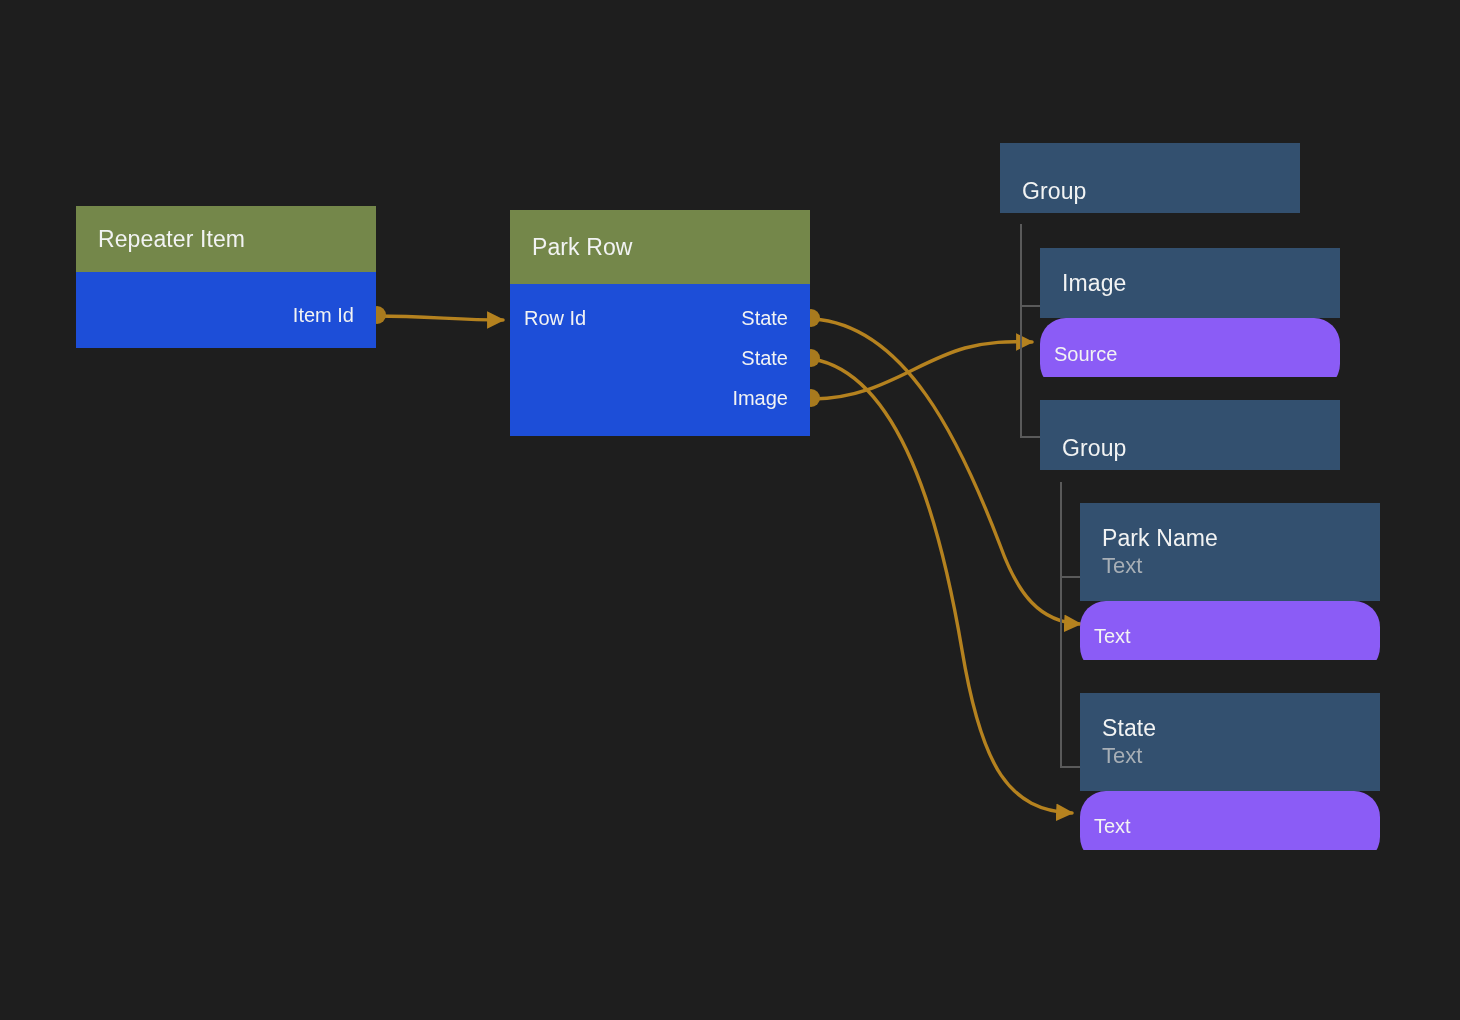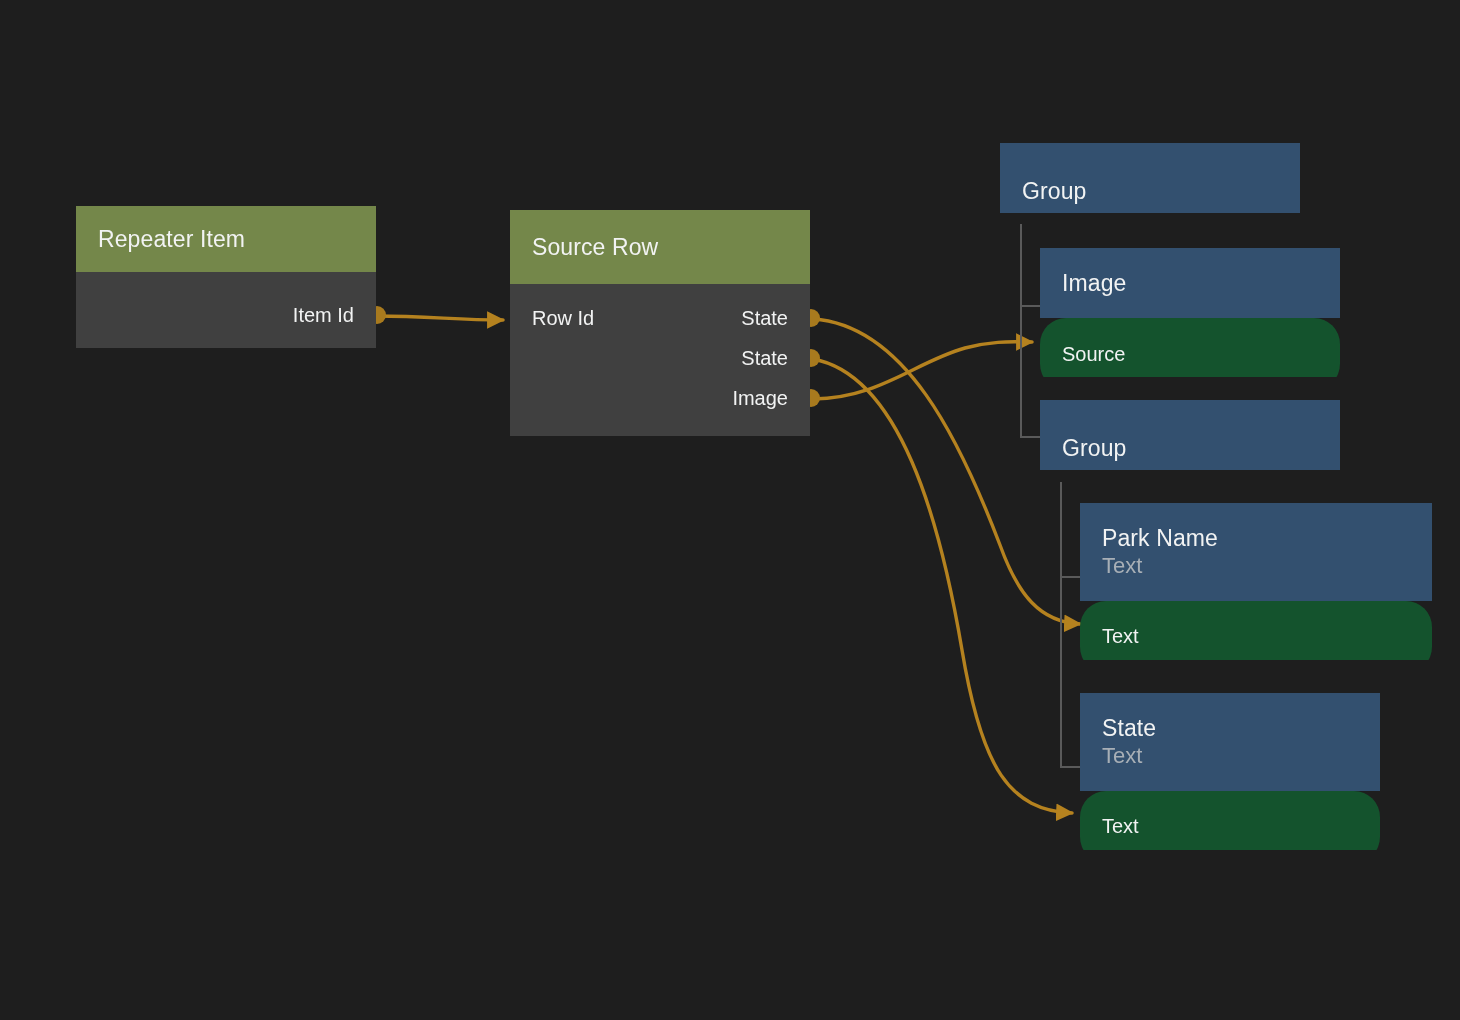--- a/index.html
+++ b/index.html
@@ -69,31 +69,31 @@
     align-items: center;
     font-size: 20px;
     color: #f2f3f3;
     white-space: nowrap;
   }
   .port-row.out {
     right: 22px;
     justify-content: flex-end;
   }
   .port-row.in {
-    left: 22px;
+    left: 14px;
     justify-content: flex-start;
   }
 
   
   .node.green .node-header { background: #74874a; }
-  .node.green .node-body   { background: #404040; }
+  .node.green .node-body   { background: #1d4ed8; }
 
   
   .node.blue .node-header { background: #33506f; margin-top: 13px; }
-  .node.blue .node-body   { background: #14532d; border-radius: 26px; }
+  .node.blue .node-body   { background: #8b5cf6; border-radius: 26px; }
   .node.blue.solid        { background: #33506f; }
 
   .tree-line {
     position: absolute;
     background: #5a5a5a;
   }
   .tree-line.v { width: 2px; }
   .tree-line.h { height: 2px; }
 </style>
 </head>
@@ -133,21 +133,21 @@
       <div class="node green" style="left: 76px; top: 206px; width: 300px; height: 142px;">
         <div class="node-header" style="height: 66px;">
           <div class="node-title">Repeater Item</div>
         </div>
         <div class="node-body" style="height: 76px;">
           <div class="port-row out" style="top: 30px;">Item Id</div>
         </div>
       </div>
       <div class="node green" style="left: 510px; top: 210px; width: 300px; height: 226px;">
         <div class="node-header" style="height: 74px;">
-          <div class="node-title">Source Row</div>
+          <div class="node-title">Park Row</div>
         </div>
         <div class="node-body" style="height: 152px;">
           <div class="port-row in" style="top: 21px;">Row Id</div>
           <div class="port-row out" style="top: 21px;">State</div>
           <div class="port-row out" style="top: 61px;">State</div>
           <div class="port-row out" style="top: 101px;">Image</div>
         </div>
       </div>
       <div class="node blue solid" style="left: 1000px; top: 143px; width: 300px; height: 70px;">
         <div class="node-header" style="height: 70px;">
@@ -160,21 +160,21 @@
         </div>
         <div class="node-body" style="height: 72px;">
           <div class="port-row in" style="top: 23px;">Source</div>
         </div>
       </div>
       <div class="node blue solid" style="left: 1040px; top: 400px; width: 300px; height: 70px;">
         <div class="node-header" style="height: 70px;">
           <div class="node-title">Group</div>
         </div>
       </div>
-      <div class="node blue" style="left: 1080px; top: 490px; width: 352px; height: 170px;">
+      <div class="node blue" style="left: 1080px; top: 490px; width: 300px; height: 170px;">
         <div class="node-header" style="height: 98px;">
           <div class="node-title">Park Name</div>
           <div class="node-subtitle">Text</div>
         </div>
         <div class="node-body" style="height: 72px;">
           <div class="port-row in" style="top: 22px;">Text</div>
         </div>
       </div>
       <div class="node blue" style="left: 1080px; top: 680px; width: 300px; height: 170px;">
         <div class="node-header" style="height: 98px;">

